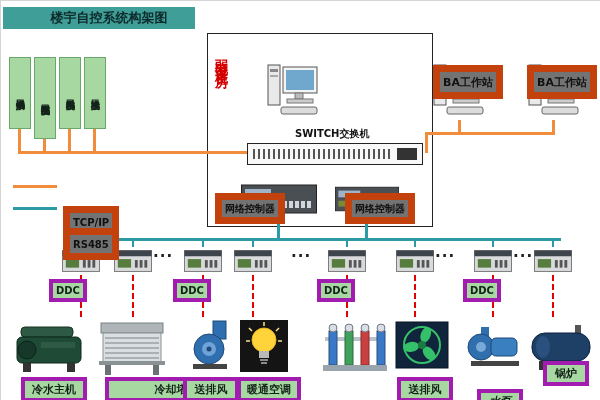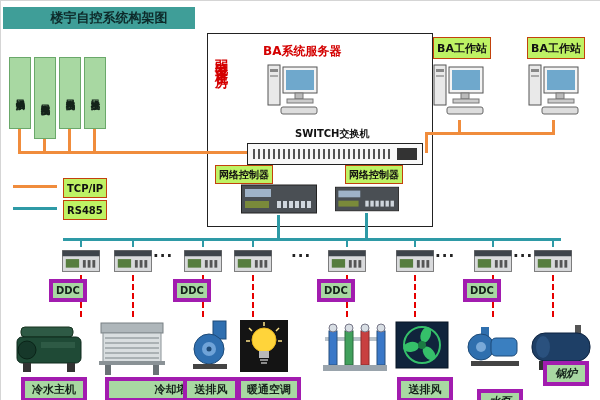--- a/index.html
+++ b/index.html
@@ -5,22 +5,22 @@
   html,body{margin:0;padding:0;background:#e9e9e9;}
   .canvas{position:relative;width:600px;height:400px;background:#ffffff;border:1px solid #d5d5d5;
           font-family:"DejaVu Sans",sans-serif;overflow:hidden;margin:0 auto;}
   .abs{position:absolute;}
   .title{background:#3f9e98;color:#0d2a2a;font-weight:bold;font-size:13px;
          display:flex;align-items:center;justify-content:center;}
   .vlabel{writing-mode:vertical-rl;text-orientation:upright;background:#a8d8a2;border:1px solid #6aa86a;
           font-size:9px;font-weight:bold;color:#14231a;display:flex;align-items:center;justify-content:center;z-index:3;}
   .glabel{background:#a8d8a2;border:4px solid #a21caf;font-size:11px;font-weight:bold;color:#14231a;
           display:flex;align-items:center;justify-content:center;white-space:nowrap;z-index:4;}
-  .wbox{background:#bef264;border:1px solid #c2410c;font-size:10px;font-weight:bold;color:#111;
-        display:flex;align-items:center;justify-content:center;white-space:nowrap;z-index:4;padding:1px 3px;}
+  .wbox{background:#737373;border:7px solid #c2410c;font-size:10px;font-weight:bold;color:#111;
+        display:flex;align-items:center;justify-content:center;white-space:nowrap;z-index:4;padding:1px 3px;margin-top:28px;}
   .redtext{color:#d40000;font-weight:bold;}
   .roombox{border:1.5px solid #222;background:#fff;z-index:1;}
   .oline{background:#f08c3c;z-index:2;}
   .tline{background:#2e9aa6;z-index:2;}
   .rdash{width:0;border-left:2px dashed #e60000;z-index:2;}
   .dots{font-size:15px;font-weight:bold;color:#222;z-index:3;letter-spacing:1px;}
   .icon{z-index:3;}
   .switchbar{background:#f8f8f8;border:1.5px solid #222;z-index:3;}
   .switchbar::before{content:"";position:absolute;left:5px;top:5px;right:30px;bottom:5px;
         background:repeating-linear-gradient(90deg,#555 0 2px,transparent 2px 5px);}
@@ -46,21 +46,20 @@
 
   <div class="abs oline" style="left:17px;top:150px;width:230px;height:3px;"></div>
 
   <div class="abs oline" style="left:12px;top:184px;width:44px;height:3px;"></div>
   <div class="abs wbox" style="left:62px;top:177px;height:16px;">TCP/IP</div>
   <div class="abs tline" style="left:12px;top:206px;width:44px;height:3px;"></div>
   <div class="abs wbox" style="left:62px;top:199px;height:16px;">RS485</div>
 
   <div class="abs roombox" style="left:206px;top:32px;width:224px;height:192px;"></div>
   <div class="abs redtext" style="left:211px;top:48px;writing-mode:vertical-rl;text-orientation:upright;font-size:13px;letter-spacing:3px;z-index:3;">弱电设备机房</div>
-  <div class="abs redtext" style="left:262px;top:42px;font-size:12px;z-index:3;">BA系统服务器</div>
 
   <div class="abs icon" style="left:266px;top:58px;width:52px;height:62px;">
     <svg width="52" height="62" viewBox="0 0 52 62">
       <rect x="1" y="6" width="12" height="40" fill="#e9e9e9" stroke="#555"></rect>
       <rect x="3" y="10" width="8" height="3" fill="#888"></rect>
         <rect x="3" y="16" width="8" height="2" fill="#aaa"></rect>
       <rect x="16" y="8" width="34" height="26" fill="#f4f4f4" stroke="#555"></rect>
       <rect x="19" y="11" width="28" height="20" fill="#6fa8cc"></rect>
       <rect x="28" y="34" width="8" height="6" fill="#bbb" stroke="#777"></rect>
       <rect x="20" y="40" width="26" height="4" fill="#ccc" stroke="#777"></rect>
@@ -359,15 +358,15 @@
         <rect x="44" y="40" width="10" height="9" fill="#333"></rect>
     </svg>
   </div>
 
   <div class="abs glabel" style="left:20px;top:376px;width:58px;height:17px;text-align:center;">冷水主机</div>
   <div class="abs glabel" style="left:104px;top:376px;width:48px;height:17px;padding-left:38px;">冷却塔</div>
   <div class="abs glabel" style="left:182px;top:376px;width:48px;height:17px;">送排风</div>
   <div class="abs glabel" style="left:236px;top:376px;width:56px;height:17px;">暖通空调</div>
   <div class="abs glabel" style="left:396px;top:376px;width:48px;height:17px;">送排风</div>
   <div class="abs glabel" style="left:476px;top:388px;width:38px;height:17px;font-style:italic;">水泵</div>
-  <div class="abs glabel" style="left:542px;top:360px;width:38px;height:17px;font-style:italic;">锅炉</div>
+  <div class="abs glabel" style="left:542px;top:360px;width:38px;height:17px;">锅炉</div>
 
 </div>
 
 </body></html>

